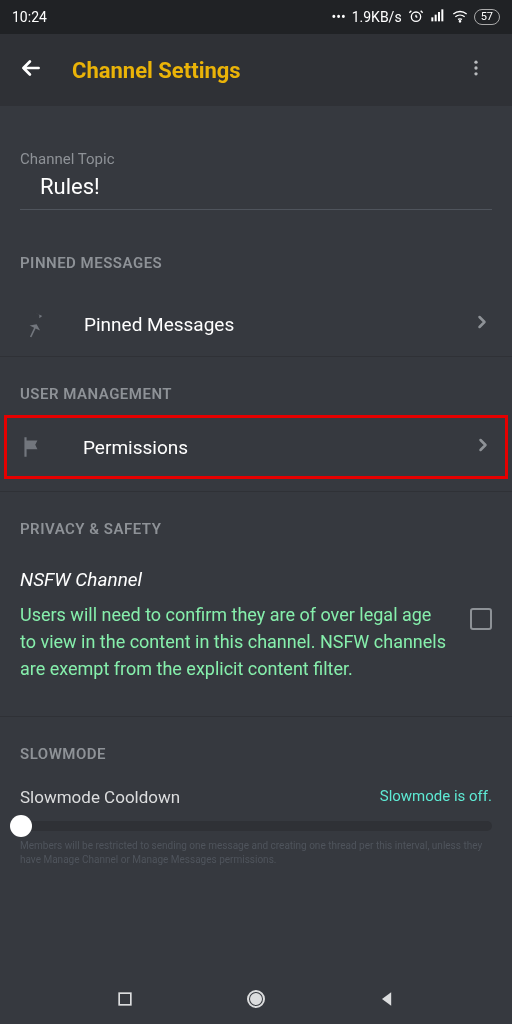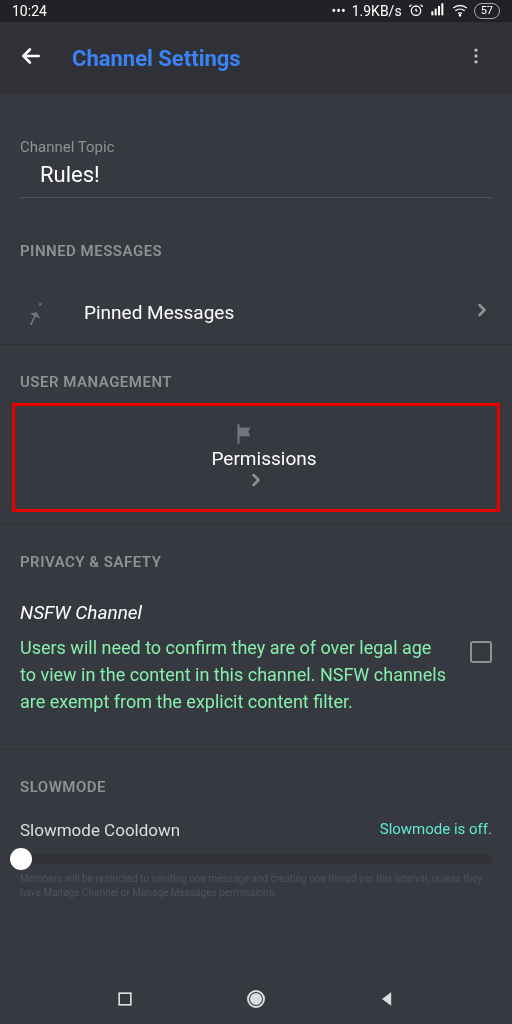--- a/index.html
+++ b/index.html
@@ -11,21 +11,21 @@
       width: 512px;
       height: 1024px;
       background: #36393f;
       font-family: -apple-system, BlinkMacSystemFont, "Segoe UI", Roboto, Helvetica, Arial, sans-serif;
       color: #dcddde;
       overflow: hidden;
       position: relative;
     }
     
     .status-bar {
-      height: 22px;
+      height: 34px;
       background: #202225;
       display: flex;
       align-items: center;
       justify-content: space-between;
       padding: 0 12px;
       font-size: 14px;
       color: #fff;
     }
     .status-right {
       display: flex;
@@ -49,21 +49,21 @@
     }
     .back-icon {
       margin-right: 28px;
     }
     .header-titles {
       flex: 1;
     }
     .header-title {
       font-size: 22px;
       font-weight: 700;
-      color: #3b82f6;
+      color: #eab308;
     }
     .header-subtitle {
       font-size: 13px;
       color: #8e9297;
       margin-top: 2px;
     }
     .more-icon {
       padding: 8px;
     }
     
@@ -96,23 +96,22 @@
       letter-spacing: 0.5px;
     }
     .list-item {
       display: flex;
       align-items: center;
       padding: 18px 20px;
       min-height: 64px;
     }
     .list-item.highlighted {
       border: 3px solid #e60000;
-      margin: 0 12px;
+      margin: 0 4px;
       padding: 15px 12px;
-      flex-direction: column;
     }
     .list-icon {
       width: 48px;
       display: flex;
       align-items: center;
       justify-content: flex-start;
     }
     .list-label {
       flex: 1;
       font-size: 19px;

